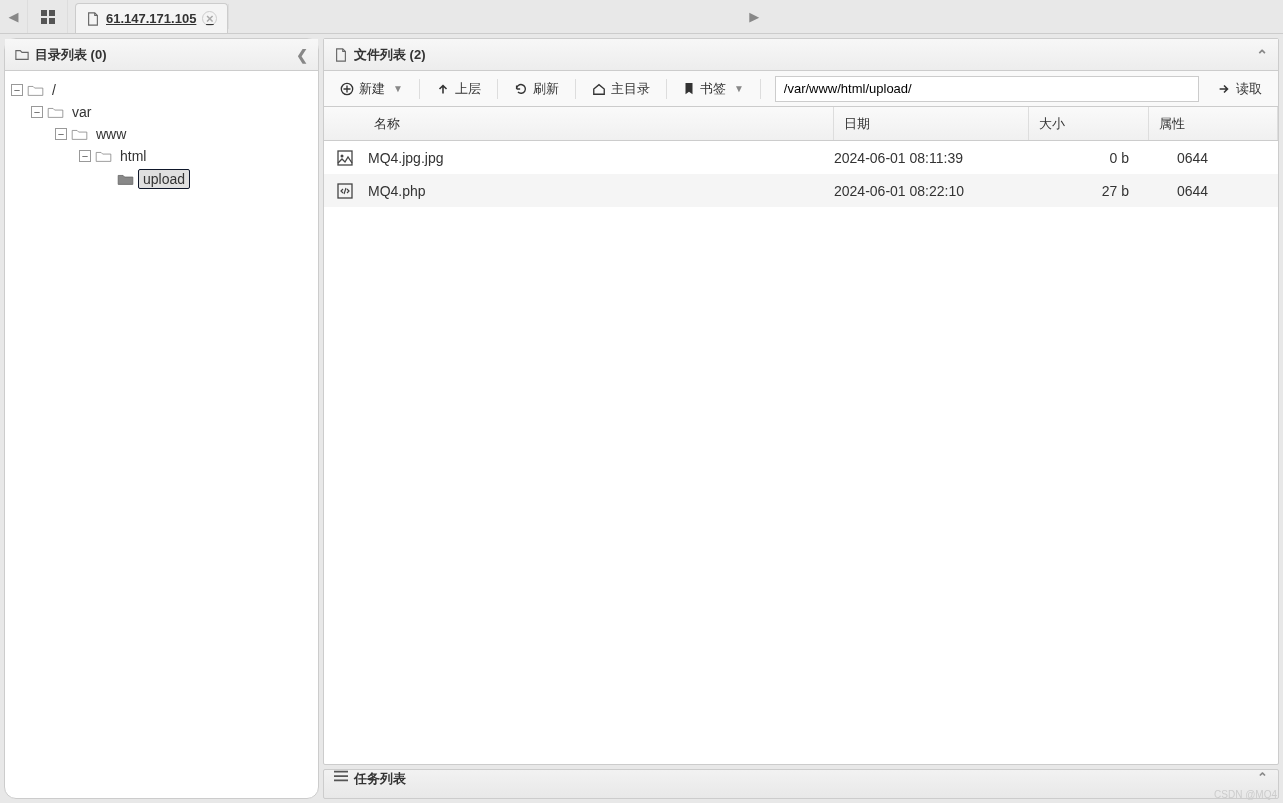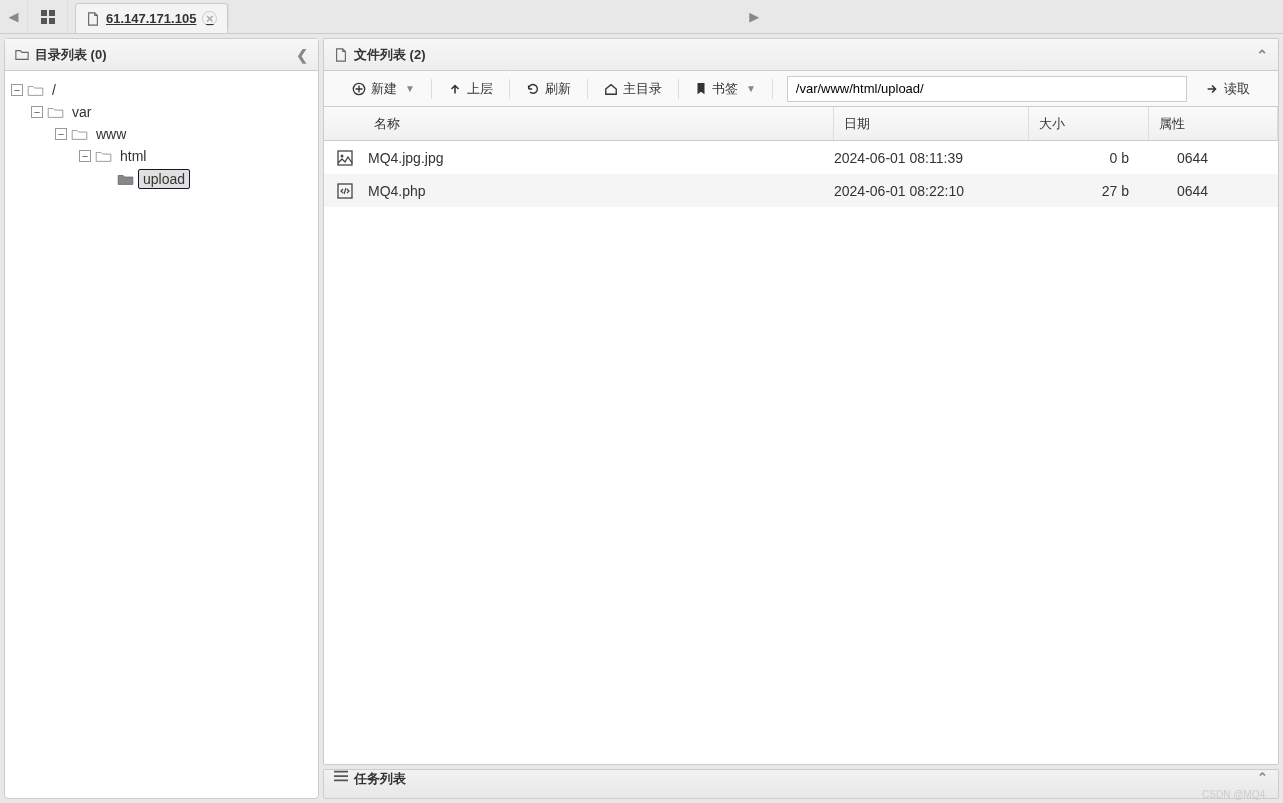--- a/index.html
+++ b/index.html
@@ -10,34 +10,34 @@
 .tab-arrow { width: 28px; display: flex; align-items: center; justify-content: center; color: #888; cursor: pointer; border-right: 1px solid #ddd; }
 .tab-arrow.right { border-left: 1px solid #ddd; border-right: none; margin-left: auto; }
 .tab-grid { width: 40px; display: flex; align-items: center; justify-content: center; cursor: pointer; border-right: 1px solid #ddd; }
 .tab { padding: 0 10px; display: flex; align-items: center; gap: 6px; background: #f4f4f4; border: 1px solid #ccc; border-bottom: none; border-radius: 4px 4px 0 0; margin-top: 3px; margin-left: 7px; font-weight: bold; font-size: 13px; text-decoration: underline; }
 .tab .close { color: #aaa; font-size: 13px; cursor: pointer; border:1px solid #ccc; border-radius:50%; width:15px; height:15px; display:flex; align-items:center; justify-content:center; line-height:1; }
 
 
 .main { display: flex; height: calc(803px - 34px); }
 
 
-.left { width: 315px; background: #fff; border: 1px solid #ccc; margin: 4px 2px 4px 4px; display: flex; flex-direction: column; border-radius: 4px; }
+.left { width: 315px; background: #fff; border: 1px solid #ccc; margin: 4px 2px 4px 4px; display: flex; flex-direction: column; border-radius: 12px; }
 .panel-header { height: 32px; background: linear-gradient(#f7f7f7,#ededed); border-bottom: 1px solid #ccc; display: flex; align-items: center; padding: 0 10px; font-weight: bold; font-size: 13px; }
 .panel-header .collapse { margin-left: auto; color: #888; cursor: pointer; font-size:14px; }
 .tree { padding: 8px 6px; flex: 1; overflow: auto; }
 .tree-item { display: flex; align-items: center; gap: 4px; padding: 2px 0; font-size: 14px; white-space: nowrap; }
 .tree-toggle { width: 12px; height: 12px; border: 1px solid #999; display: flex; align-items: center; justify-content: center; font-size: 11px; color: #555; cursor: pointer; line-height:1; background:#fff; }
 .folder-icon { width:17px; height:13px; }
 .tree-label { padding: 1px 4px; }
 .tree-label.selected { background: #e0e0e0; border: 1px solid #0f172a; border-radius:2px; }
 
 
 .right { flex: 1; margin: 4px 4px 4px 2px; display: flex; flex-direction: column; }
 .file-panel { background: #fff; border: 1px solid #ccc; border-radius: 2px; flex: 1; display: flex; flex-direction: column; justify-content: space-between; }
-.toolbar { height: 36px; border-bottom: 1px solid #ccc; display: flex; align-items: center; padding: 0 20px; gap: 4px; background:#f9f9f9; }
+.toolbar { height: 36px; border-bottom: 1px solid #ccc; display: flex; align-items: center; padding: 0 8px; gap: 4px; background:#f9f9f9; }
 .tbtn { display: flex; align-items: center; gap: 5px; padding: 4px 8px; cursor: pointer; font-size:13px; color:#333; }
 .tsep { width:1px; height:20px; background:#ddd; margin:0 4px; }
 .path-input { flex:1; height:26px; border:1px solid #ccc; padding:0 8px; font-size:13px; margin:0 6px; background:#fff; }
 .dropdown-caret { font-size:10px; color:#888; margin-left:3px; }
 
 
 .table-header { height: 34px; border-bottom: 1px solid #ccc; display: flex; background: linear-gradient(#fafafa,#f0f0f0); font-size:13px; color:#333; }
 .th { display:flex; align-items:center; padding:0 10px; border-right:1px solid #ddd; }
 .th-name { width: 510px; padding-left:50px; }
 .th-date { width: 195px; }
@@ -49,21 +49,21 @@
 .cell-name { width:510px; display:flex; align-items:center; gap:14px; padding-left:12px; }
 .cell-date { width:195px; }
 .cell-size { width:120px; text-align:right; padding-right:20px; }
 .cell-perm { flex:1; padding-left:28px; }
 .file-icon { width:18px; height:18px; }
 
 
 .taskbar { height: 30px; background: linear-gradient(#f2f2f2,#e8e8e8); border:1px solid #ccc; border-radius:2px; margin-top:4px; display:flex; align-items:flex-start; padding:0 10px; font-weight:bold; font-size:13px; }
 .taskbar .collapse { margin-left:auto; color:#888; cursor:pointer; }
 
-.watermark { position:absolute; bottom:3px; right:18px; font-size:10px; color:#ccc; }
+.watermark { position:absolute; bottom:3px; right:6px; font-size:10px; color:#ccc; }
 
 svg { display:block; }
 </style>
 </head>
 <body>
 
 <div class="tabbar">
   <div class="tab-arrow">◀</div>
   <div class="tab-grid">
     <svg width="14" height="14" viewBox="0 0 14 14">

